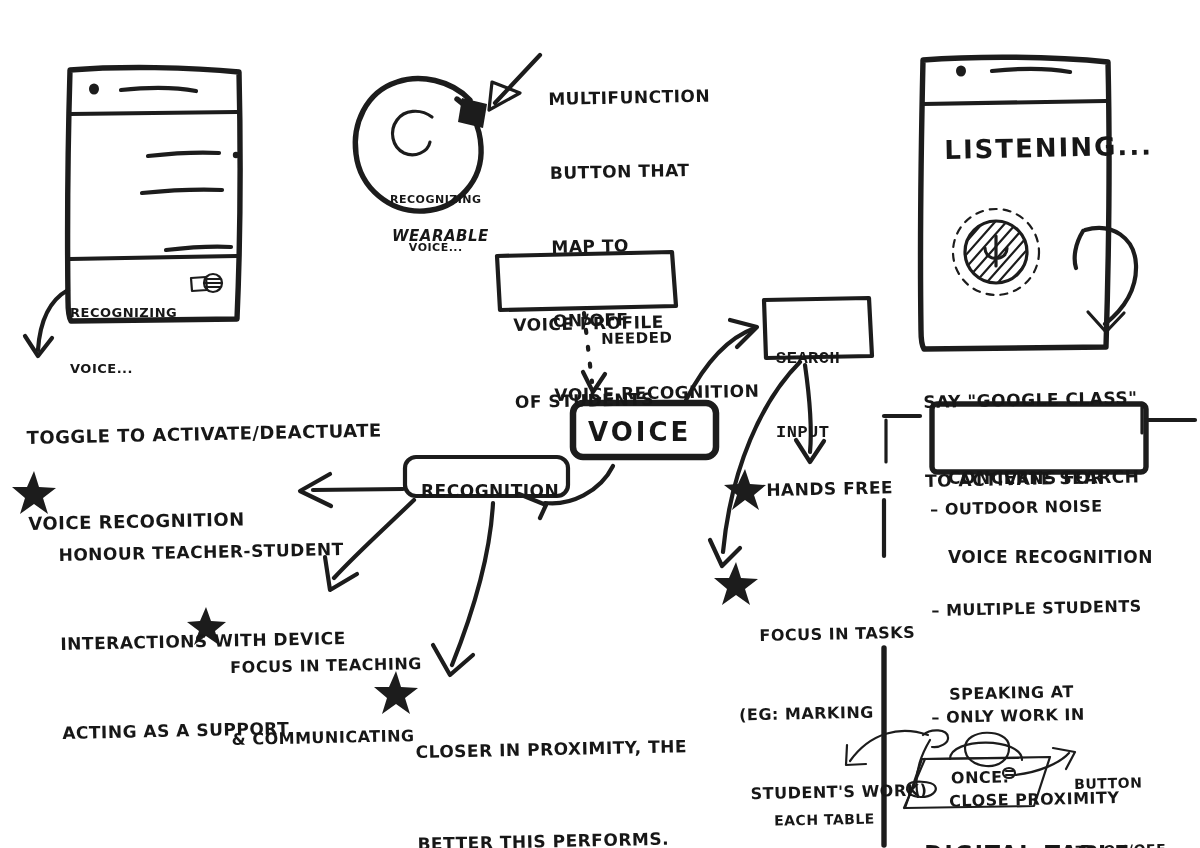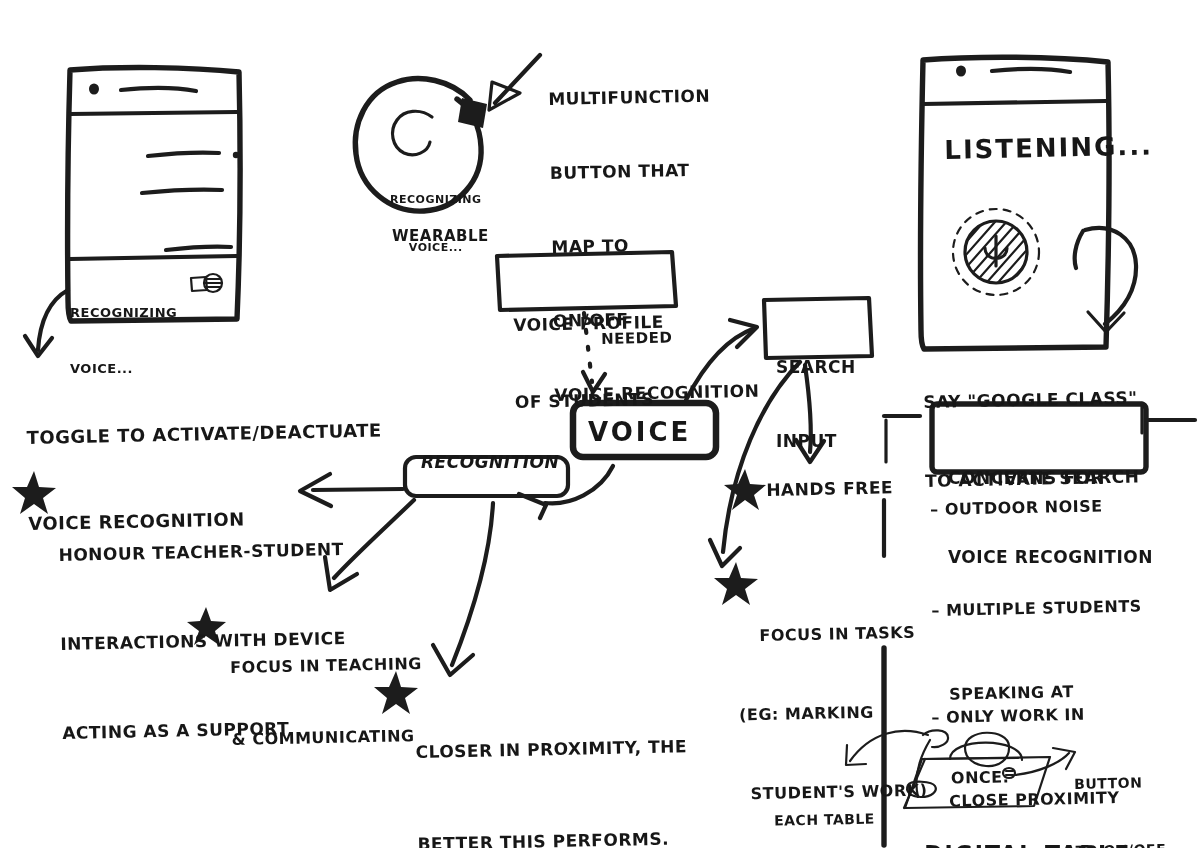--- a/index.html
+++ b/index.html
@@ -219,21 +219,21 @@
   <span class="lbl-line">BUTTON THAT</span>
   <span class="lbl-line">MAP TO</span>
   <span class="lbl-line">ON/OFF</span>
   <span class="lbl-line">VOICE RECOGNITION</span>
 </div>
 
 <div class="hw t11" style="left:390px;top:160px;text-align:center;">
   <span class="lbl-line">RECOGNIZING</span>
   <span class="lbl-line">VOICE...</span>
 </div>
-<div class="hw t15" style="left:392px;top:226px;">WEARABLE</div>
+<div class="hw t15" style="left:392px;top:226px;font-style:italic;">WEARABLE</div>
 
 <div class="hw t13" style="left:70px;top:266px;">
   <span class="lbl-line">RECOGNIZING</span>
   <span class="lbl-line">VOICE...</span>
 </div>
 
 <div class="hw t18 skew1" style="left:25px;top:366px;line-height:1.6;">
   <span class="lbl-line">TOGGLE TO ACTIVATE/DEACTUATE</span>
   <span class="lbl-line">VOICE RECOGNITION</span>
 </div>
@@ -247,26 +247,26 @@
 
 <div class="hw t17 skew1" style="left:512px;top:262px;line-height:1.5;">
   <span class="lbl-line">VOICE PROFILE</span>
   <span class="lbl-line">OF STUDENTS</span>
 </div>
 
 <div class="hw t15 skew1" style="left:601px;top:329px;">NEEDED</div>
 
 <div class="hw t26" style="left:588px;top:414px;letter-spacing:3px;font-weight:700;">VOICE</div>
 
-<div class="hw t17" style="left:776px;top:306px;line-height:1.45;">
+<div class="hw t17" style="left:776px;top:298px;line-height:1.45;font-family:Liberation Mono, monospace;">
   <span class="lbl-line">SEARCH</span>
   <span class="lbl-line">INPUT</span>
 </div>
 
-<div class="hw t17" style="left:421px;top:450px;font-style:italic;">RECOGNITION</div>
+<div class="hw t17" style="left:421px;top:479px;">RECOGNITION</div>
 
 <div class="hw t17 skew1" style="left:57px;top:481px;line-height:1.75;">
   <span class="lbl-line">HONOUR TEACHER-STUDENT</span>
   <span class="lbl-line">INTERACTIONS WITH DEVICE</span>
   <span class="lbl-line">ACTING AS A SUPPORT</span>
 </div>
 
 <div class="hw t16 skew1" style="left:229px;top:608px;line-height:1.5;">
   <span class="lbl-line">FOCUS IN TEACHING</span>
   <span class="lbl-line">&amp; COMMUNICATING</span>

